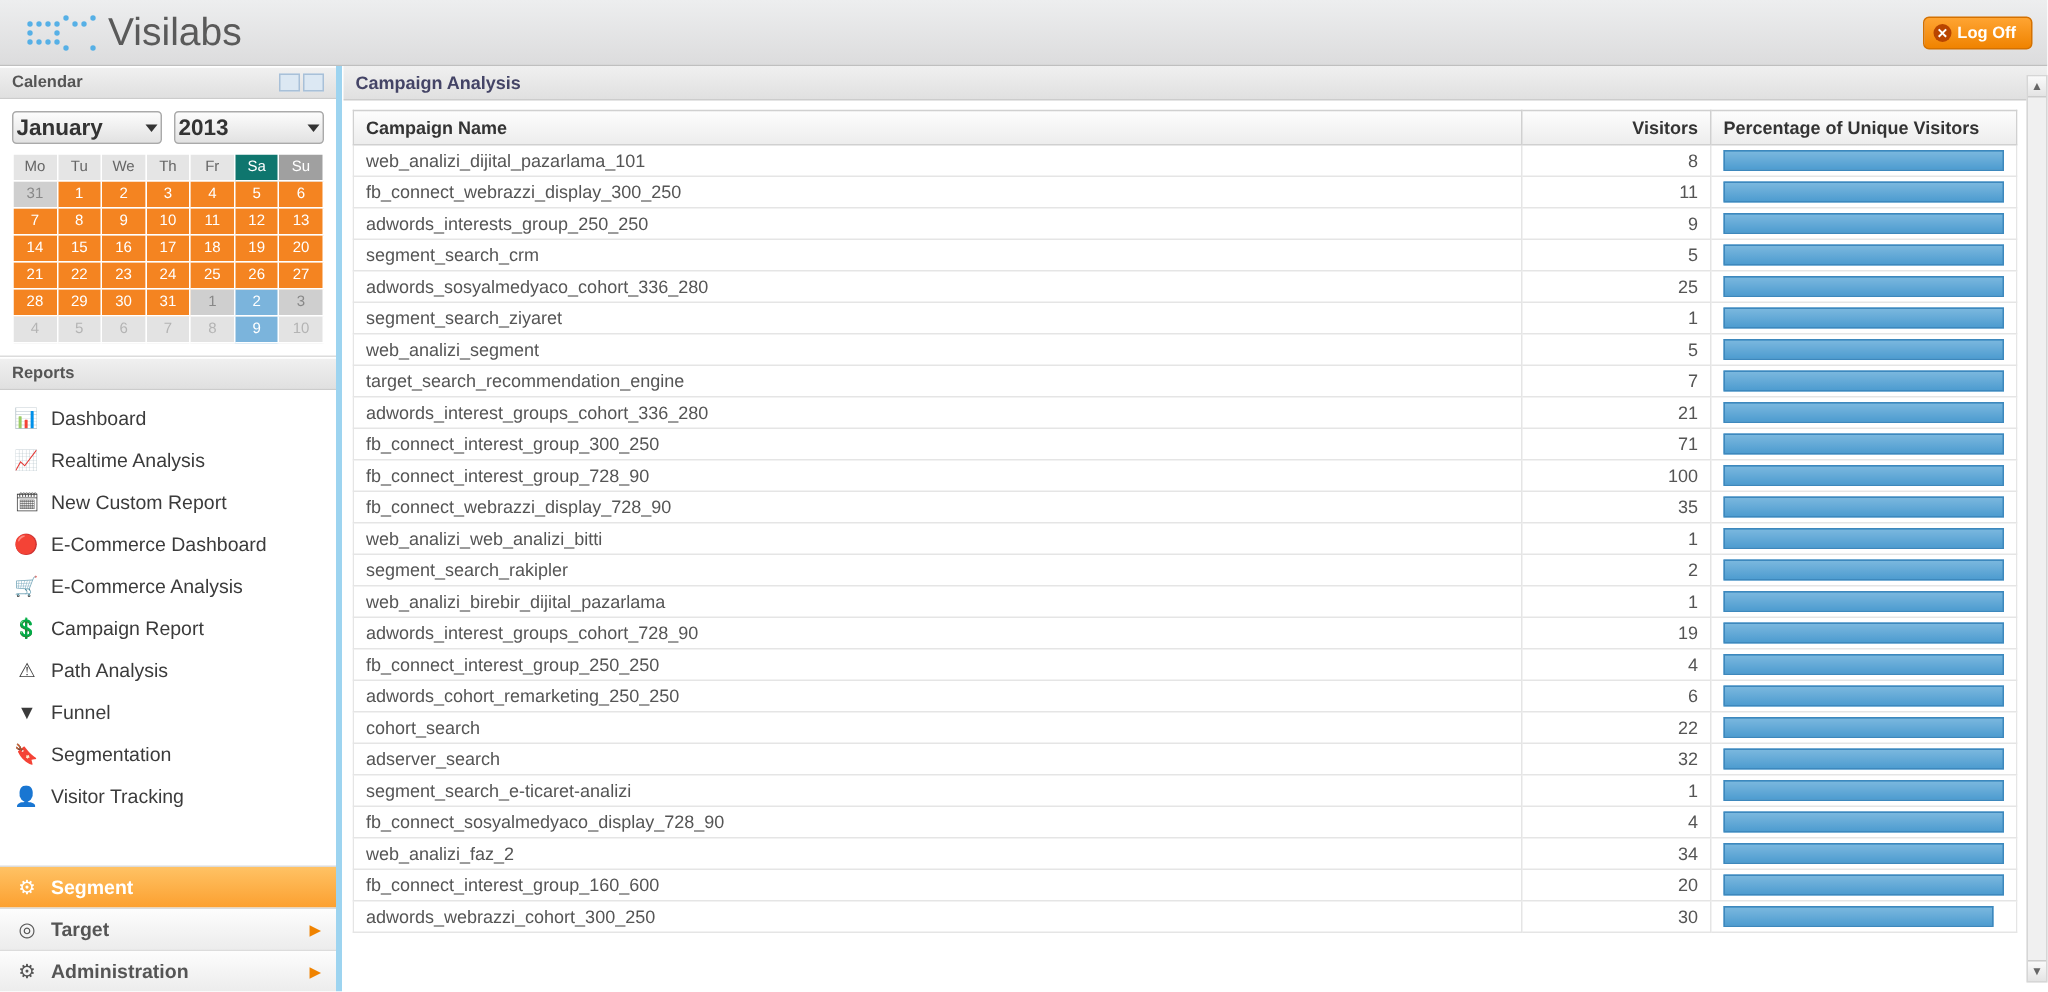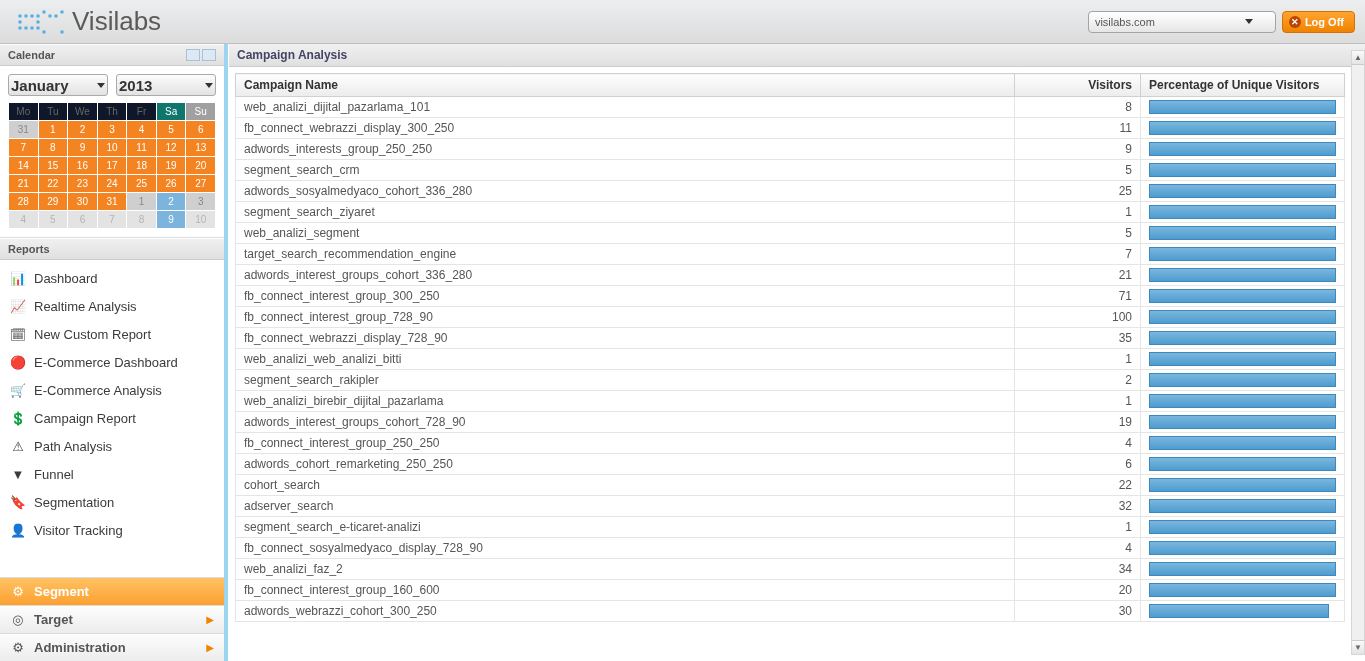--- a/index.html
+++ b/index.html
@@ -17,21 +17,21 @@
   .sidebar { width: 228px; border-right: 4px solid #9dd4f0; background: #fff; display: flex; flex-direction: column; }
   .panel-hdr { background: linear-gradient(#f0f0f0,#e0e0e0); border-bottom:1px solid #ccc; border-top:1px solid #fff; padding: 4px 8px; color:#555; font-weight:bold; font-size:11px; display:flex; justify-content:space-between; align-items:center; }
   .panel-hdr .tools { display:flex; gap:2px; }
   .tool-ico { width:14px; height:12px; border:1px solid #a8c0d8; background:#dce8f3; }
   .calendar-body { padding:8px; border-bottom:1px solid #dcdcdc; }
   .cal-selects { display:flex; gap:8px; margin-bottom:6px; }
   .cal-select { flex:1; background:linear-gradient(#fcfcfc,#e2e2e2); border:1px solid #aaa; border-radius:3px; height:22px; display:flex; align-items:center; justify-content:space-between; padding:0 2px; font-size:15px; color:#333; font-weight:bold;}
   .cal-select .arrow{ width:0;height:0;border-left:4px solid transparent;border-right:4px solid transparent;border-top:5px solid #333;}
   .cal-table { width:100%; border-collapse:collapse; }
   .cal-table th, .cal-table td { width:14.28%; height:18px; border:1px solid #fff; text-align:center; font-size:10px; font-weight:normal; }
-  .cal-th { background:#0f172a; color:#666; }
+  .cal-th { background:#e5e5e5; color:#666; }
   .cal-th.sa { background:#0f766e; color:#fff; }
   .cal-th.su { background:#a0a0a0; color:#fff; }
   .cal-orange { background:#f48421; color:#fff; }
   .cal-gray { background:#cfcfcf; color:#888; }
   .cal-faint { background:#e3e3e3; color:#b4b4b4; }
   .cal-blue { background:#7bb4dc; color:#fff; }
   .reports-list { padding:4px 0; font-size:13px; }
   .report-item { display:flex; align-items:center; gap:8px; padding:6px 10px; color:#3b3b3b; cursor:pointer; }
   .bottom-menu {}
   .bm-item { display:flex; align-items:center; gap:8px; padding:4px 10px; font-size:13px; height:28px; border-top:1px solid #dcdcdc; background:linear-gradient(#fdfdfd,#ececec); color:#555; justify-content:space-between; cursor:pointer;}
@@ -75,24 +75,20 @@
           <circle cx="36" cy="10" r="1.8"></circle>
           <circle cx="42" cy="10" r="1.8"></circle>
           <circle cx="48" cy="6" r="1.8"></circle>
         <circle cx="30" cy="26" r="1.8"></circle>
           <circle cx="48" cy="26" r="1.8"></circle>
       </g>
     </svg>
     <span class="logo-text">Visilabs</span>
   </div>
   <div class="head-right">
-    <div class="domain-select">
-      <span>visilabs.com</span>
-      <span class="arrow"></span>
-    </div>
     <button class="btn-logoff">
       <span class="x">✕</span>
       <span>Log Off</span>
     </button>
   </div>
 </div>
 
 <div class="content">
   <div class="sidebar">
     <div class="panel-hdr">

